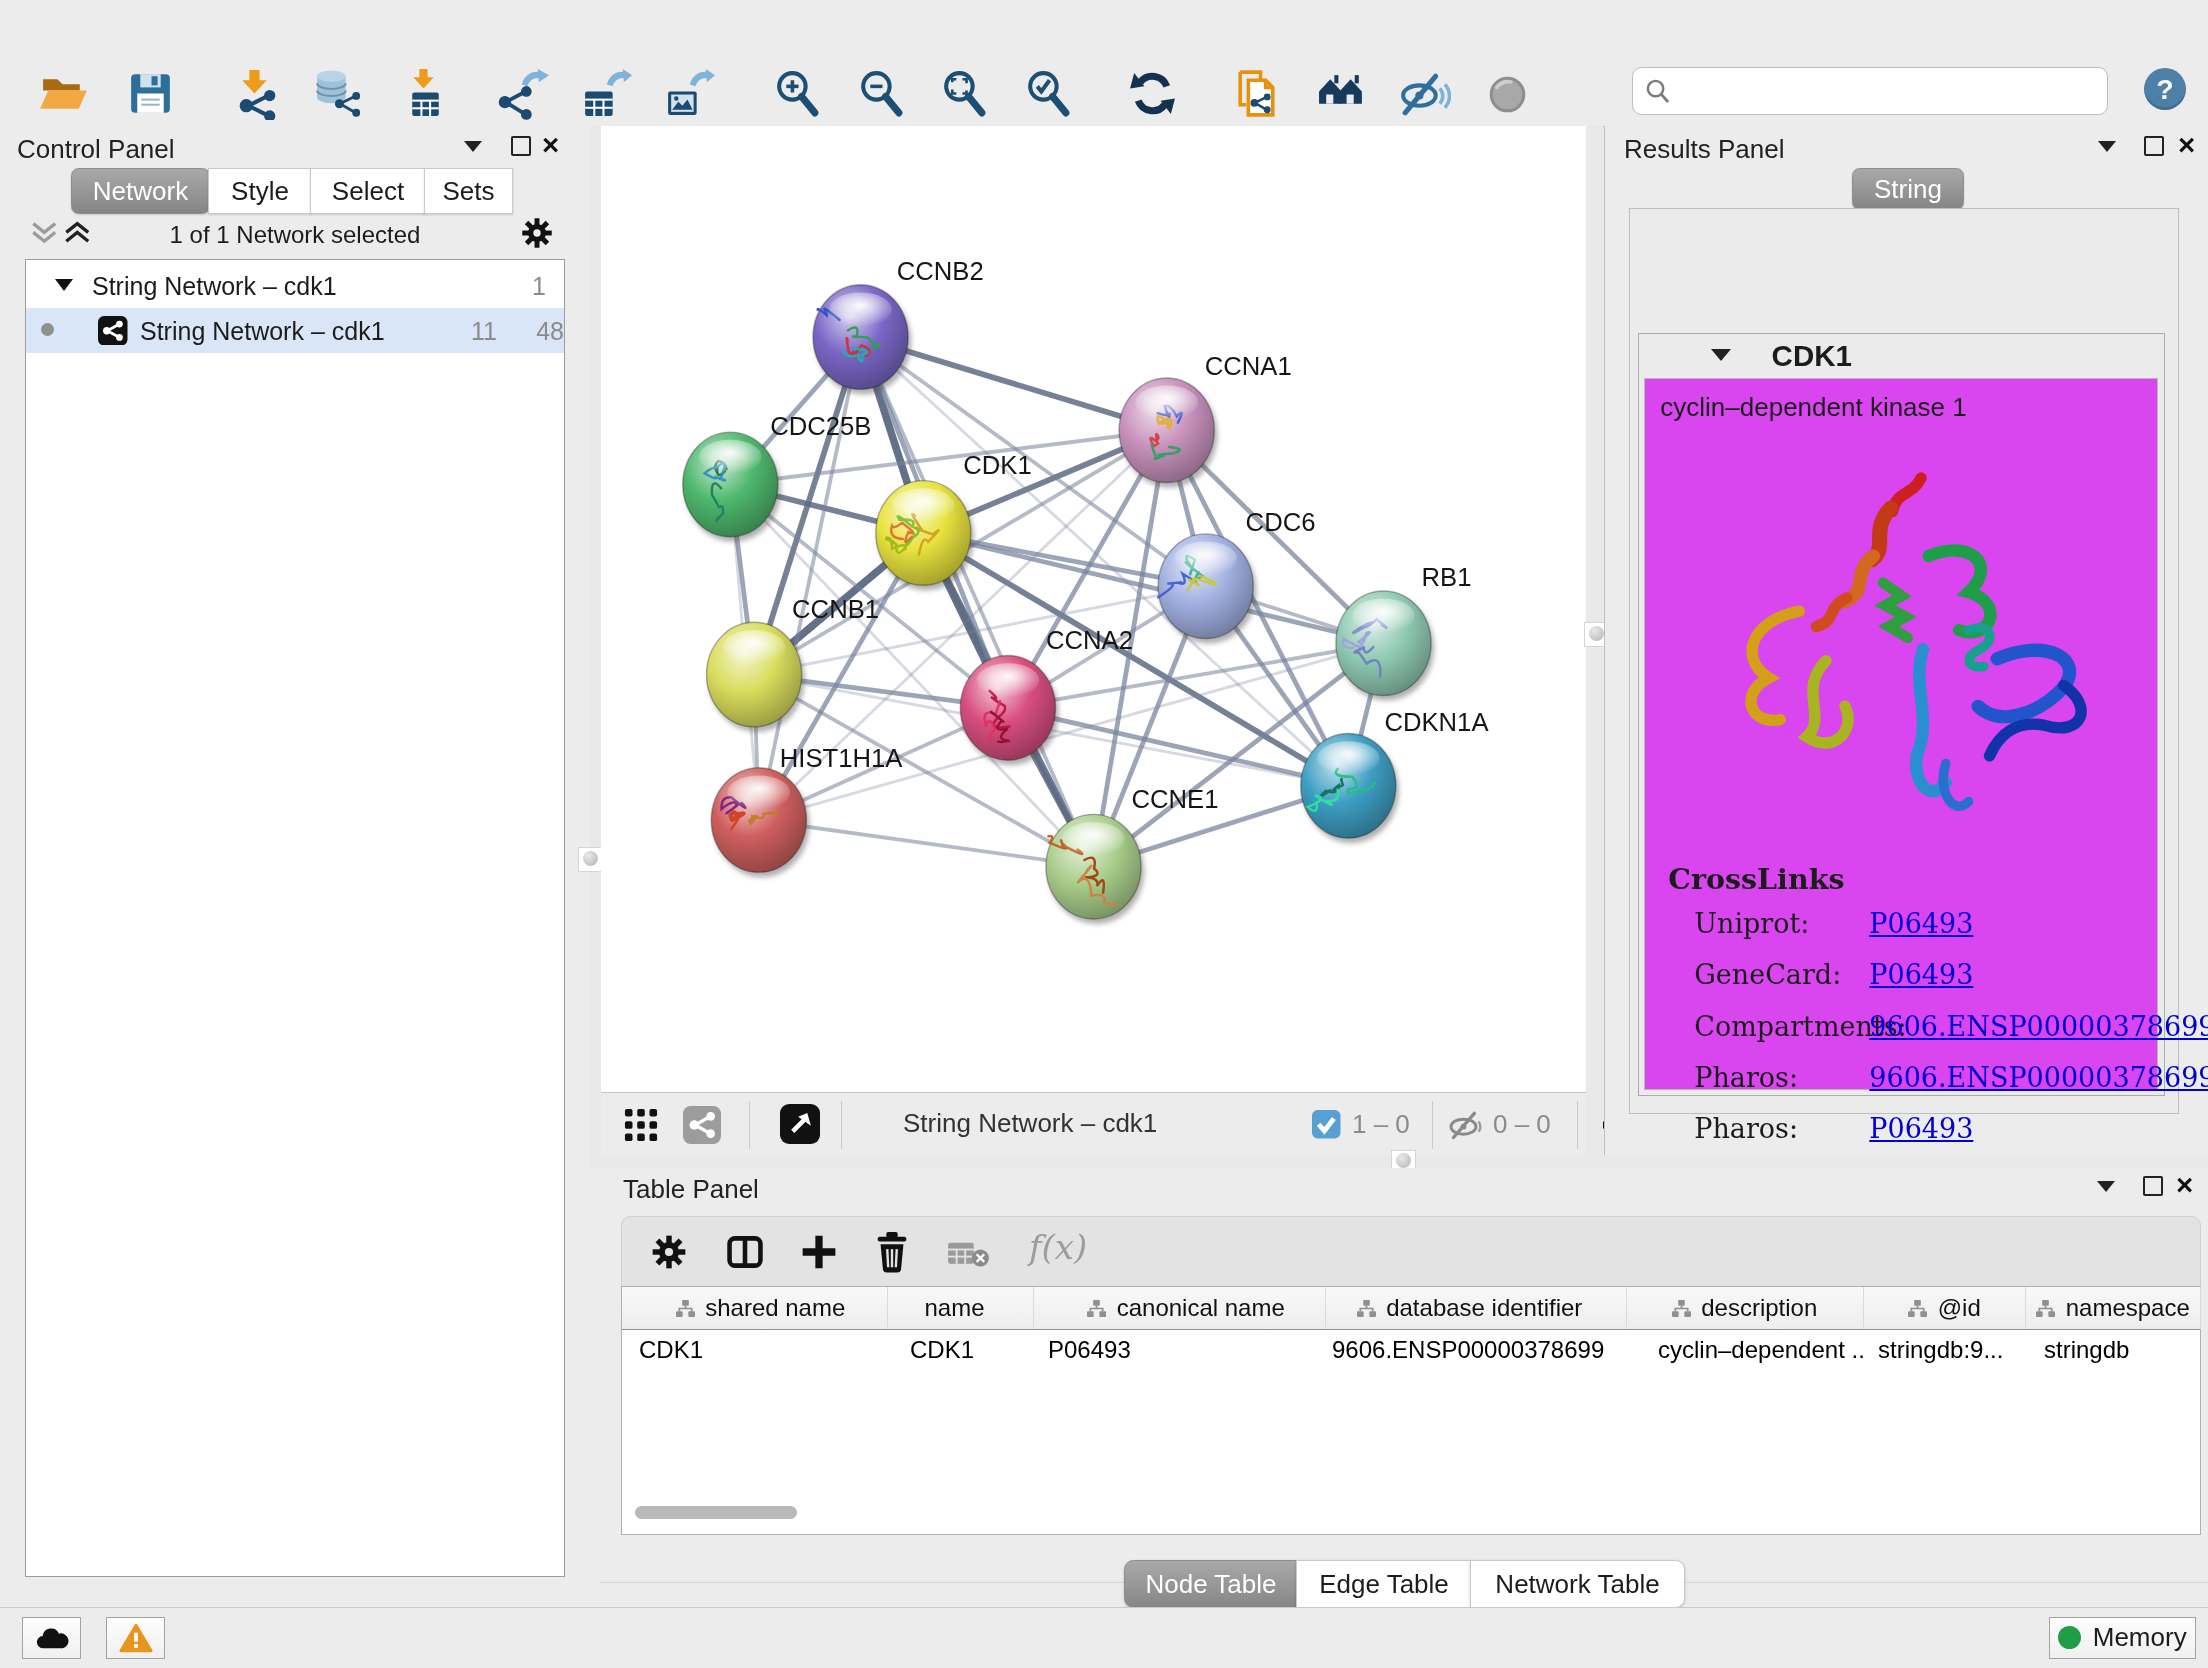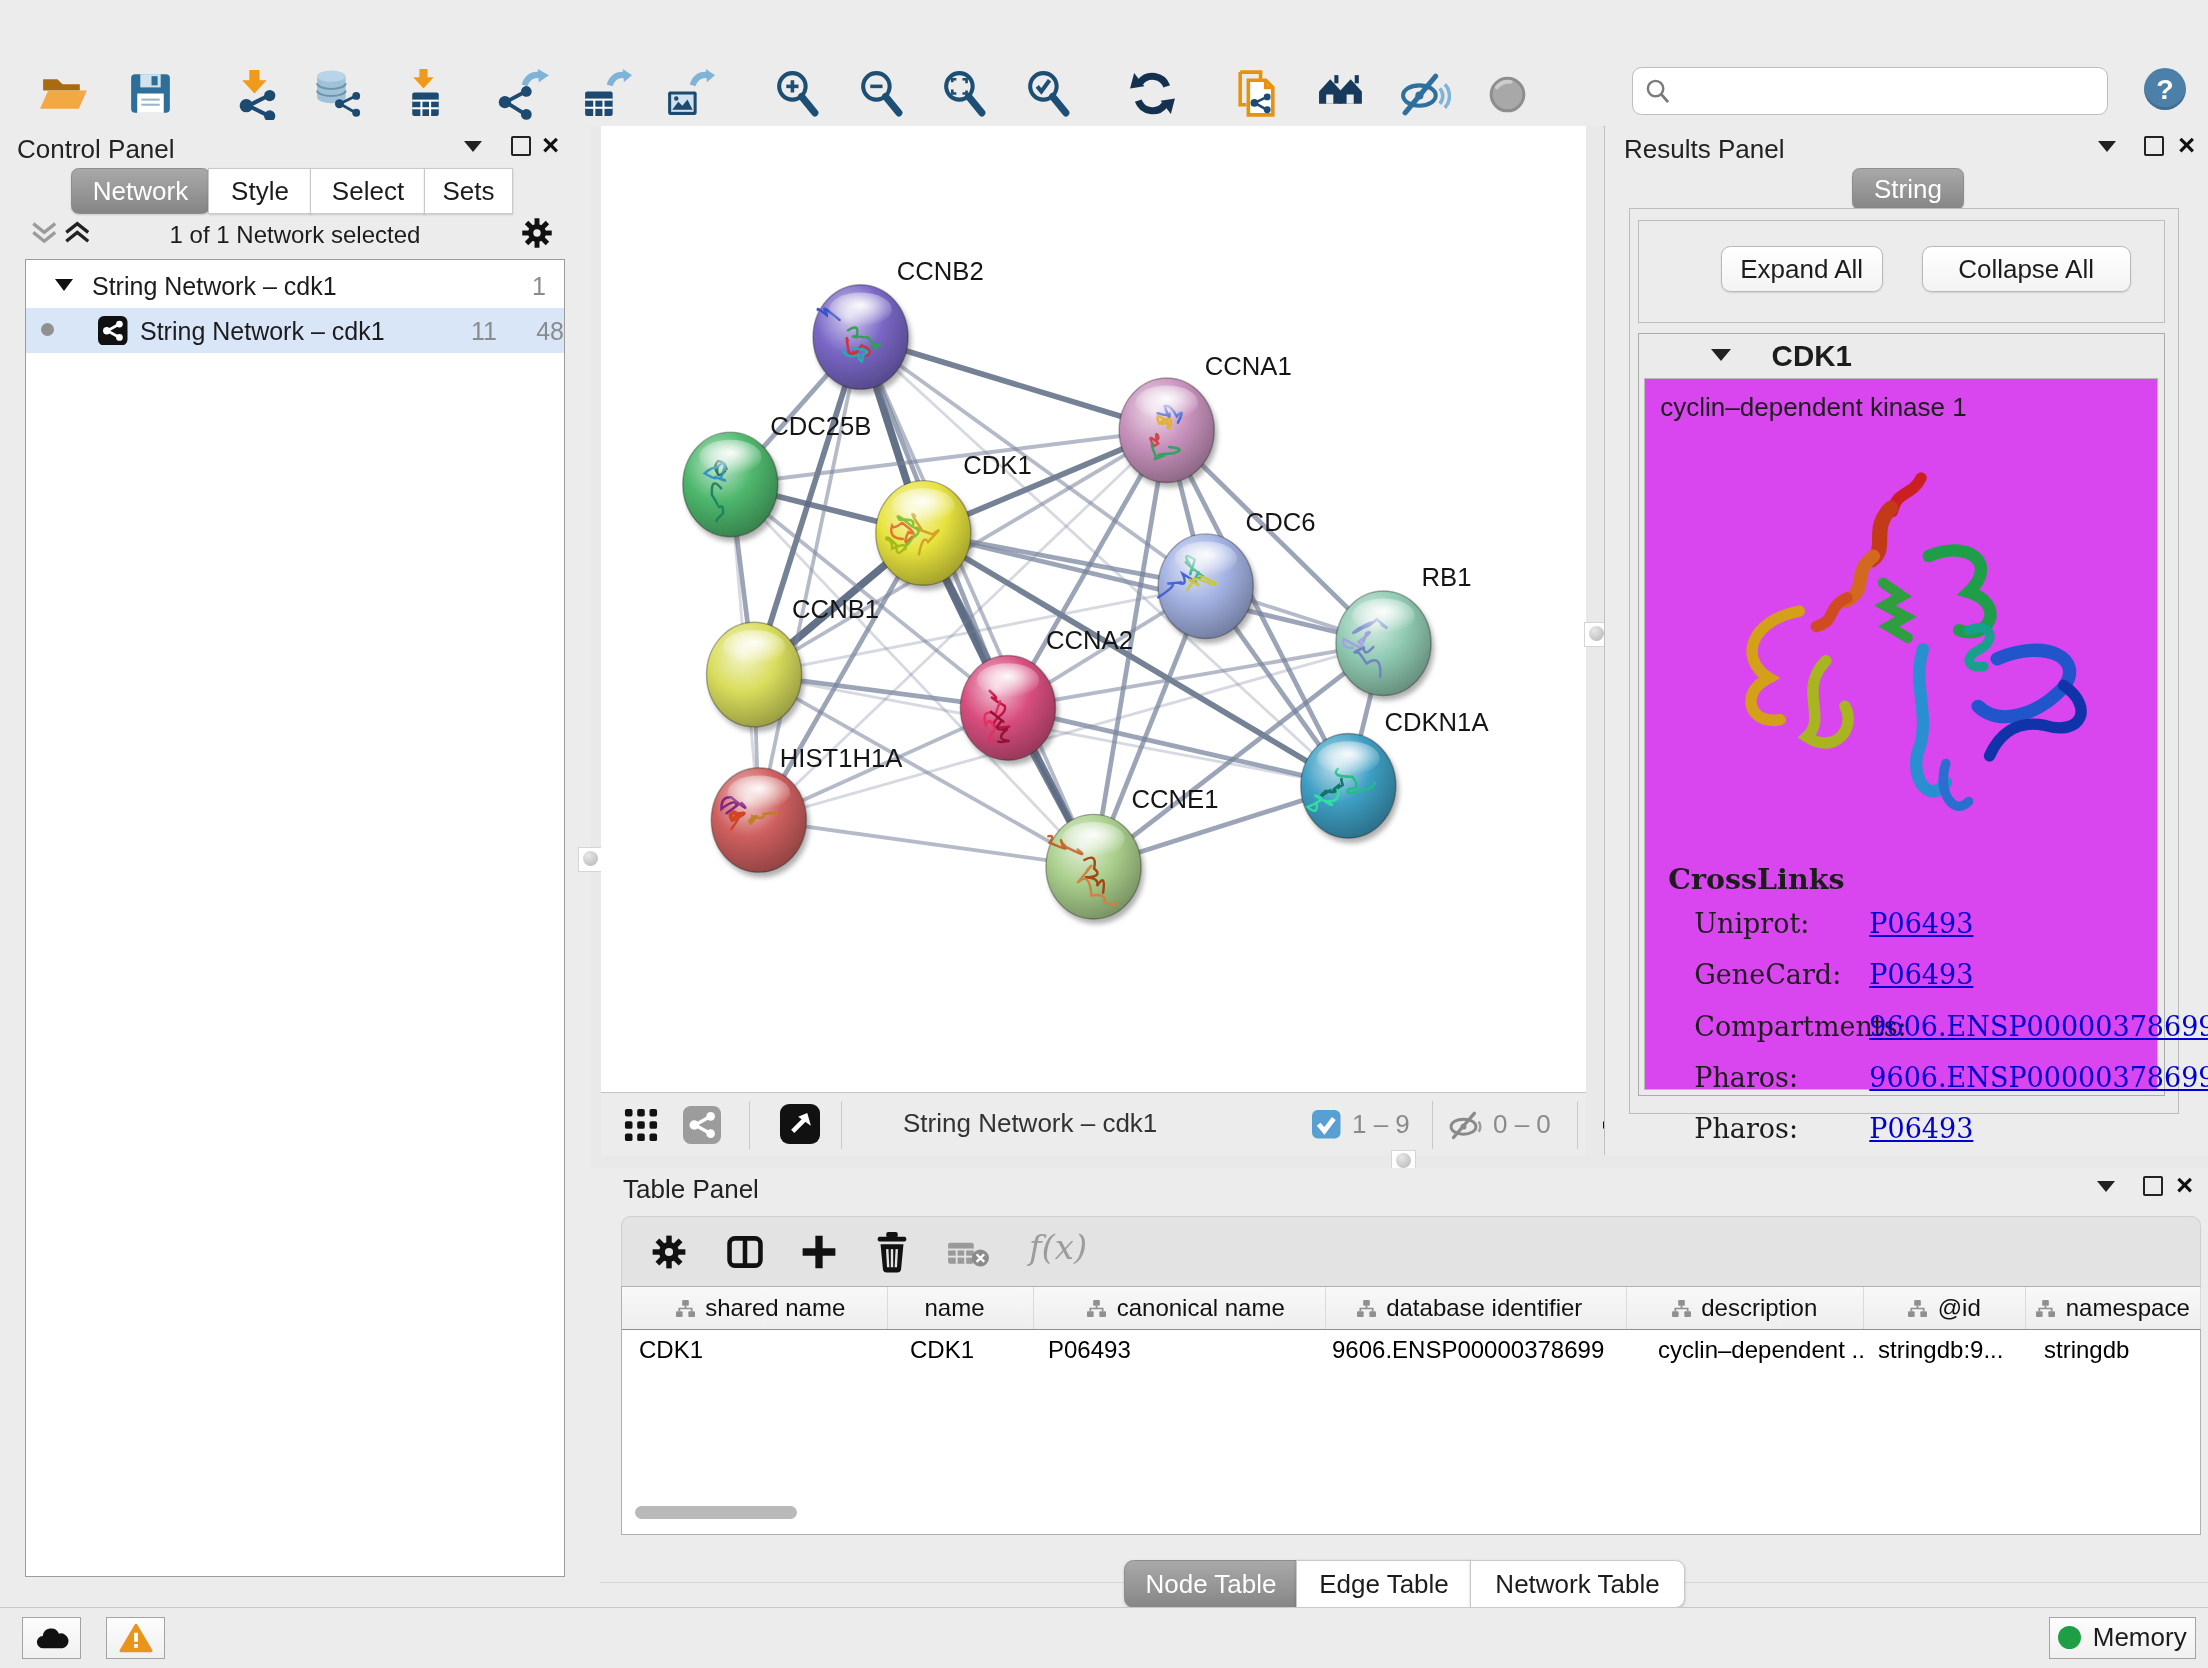--- a/index.html
+++ b/index.html
@@ -542,21 +542,21 @@
       <rect width="44" height="44" rx="10" fill="#111"></rect>
       <line x1="14" y1="30" x2="28" y2="16" stroke="#fff" stroke-width="5"></line>
         <polygon points="30,10 34,24 20,14" fill="#fff"></polygon>
       </svg>
     <div class="abs nbsep" style="left:240px;"></div>
     <div class="abs" style="left:302px;top:15px;font-size:26px;color:#333;">String Network – cdk1</div>
     <svg class="abs" style="left:711px;top:17px;" width="28.5" height="28.5" viewBox="0 0 30 30">
       <rect width="30" height="30" rx="6" fill="#58a0d2"></rect>
         <path d="M7 15 l6 7 10-13" stroke="#fff" stroke-width="5" fill="none"></path>
       </svg>
-    <div class="abs" style="left:751px;top:16px;font-size:26px;color:#8a8a8a;">1 – 9</div>
+    <div class="abs" style="left:751px;top:16px;font-size:26px;color:#8a8a8a;">1 – 0</div>
     <div class="abs nbsep" style="left:831px;"></div>
     <svg class="abs" style="left:846px;top:17px;" width="38" height="30" viewBox="0 0 44 36">
       <ellipse cx="19" cy="20" rx="15" ry="9" fill="none" stroke="#8a8a8a" stroke-width="3.5"></ellipse>
         <circle cx="19" cy="20" r="3.5" fill="#8a8a8a"></circle>
       <line x1="7" y1="33" x2="32" y2="4" stroke="#8a8a8a" stroke-width="4" stroke-linecap="round"></line>
       <path d="M37 14 a9 9 0 0 1 0 12" stroke="#9d9d9d" stroke-width="3" fill="none"></path>
       </svg>
     <div class="abs" style="left:892px;top:16px;font-size:26px;color:#8a8a8a;">0 – 0</div>
     <div class="abs nbsep" style="left:976px;"></div>
     <svg class="abs" style="left:997px;top:9.5px;" width="44" height="44" viewBox="0 0 52 52">
@@ -577,24 +577,20 @@
 
   <div class="abs results">
     <div class="abs ptitle" style="left:19px;top:7.6px;">Results Panel</div>
     <div class="abs pico-tri" style="left:493px;top:15px;"></div>
     <div class="abs pico-sq" style="left:539px;top:9.5px;"></div>
     <div class="abs pico-x" style="left:573px;top:5.7px;">×</div>
 
     <div class="abs tab active" style="left:247px;top:42px;width:110px;height:40px;line-height:40px;">String</div>
 
     <div class="abs rbox" style="left:24px;top:82px;width:548px;height:904px;">
-      <div class="abs rbox" style="left:7.6px;top:11.4px;width:525px;height:101px;background:#ececec;">
-        <div class="abs btn" style="left:82px;top:25px;width:160px;height:44px;line-height:44px;">Expand All</div>
-        <div class="abs btn" style="left:283px;top:25px;width:207px;height:44px;line-height:44px;">Collapse All</div>
-      </div>
 
       <div class="abs" style="left:7.6px;top:124px;width:525px;height:761px;border:1px solid #ababab;">
         <div class="abs pico-tri" style="left:72px;top:15px;border-left-width:10.5px;border-right-width:10.5px;border-top-width:12.4px;"></div>
         <div class="abs" style="left:133px;top:4.8px;font-size:29.5px;font-weight:bold;">CDK1</div>
         <div class="abs" style="left:5.7px;top:44px;width:512px;height:710px;border:1px solid #b8b8b8;background:#d946ef;">
           <div class="abs" style="left:15px;top:13.3px;font-size:26px;">cyclin–dependent kinase 1</div>
           <svg class="abs" style="left:38px;top:61px;" width="438" height="409" viewBox="0 0 460 430">
             <g fill="none" stroke-linecap="round">
               <path d="M250 40 C240 60 225 52 220 75" stroke="#cc1f1f" stroke-width="12"></path>
               <path d="M218 72 C196 94 216 114 198 126" stroke="#c23a18" stroke-width="16"></path>

